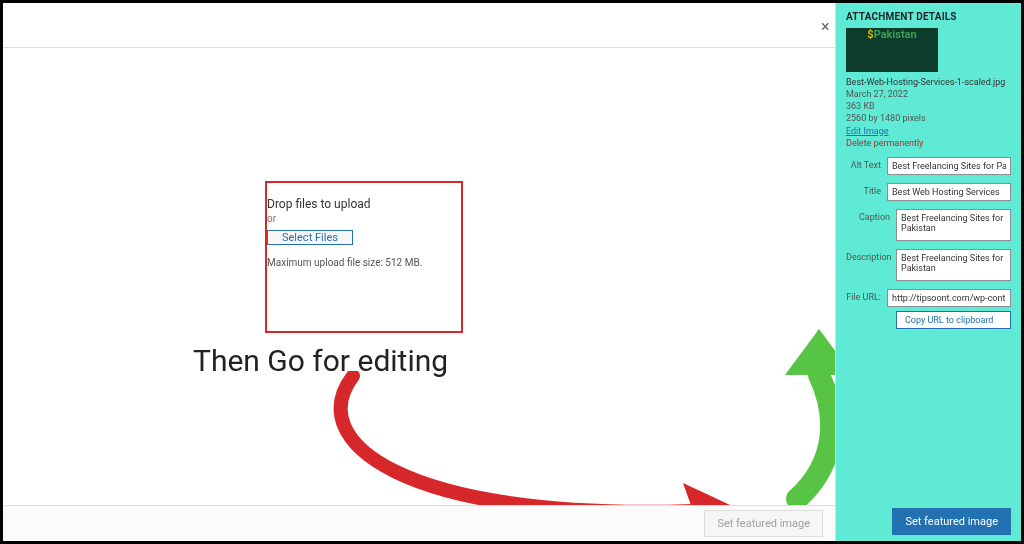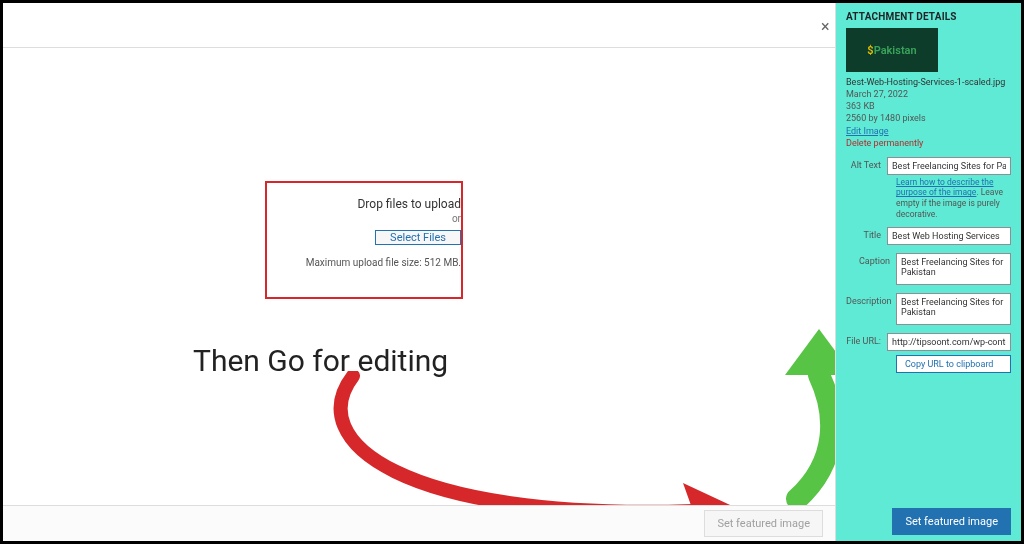--- a/index.html
+++ b/index.html
@@ -2,31 +2,31 @@
 <html><head>
 <meta charset="utf-8">
 <style>
 * { box-sizing: border-box; margin: 0; padding: 0; }
 body { font-family: -apple-system, "Segoe UI", Roboto, Arial, sans-serif; width: 1024px; height: 544px; overflow: hidden; background: #000; }
 .frame { position: absolute; left: 3px; top: 3px; right: 3px; bottom: 3px; background: #fff; }
 .main { position: absolute; left: 0; top: 0; right: 186px; bottom: 0; }
 .hr { position: absolute; left: 0; right: 0; top: 44px; border-top: 1px solid #ddd; }
 .close { position: absolute; top: 14px; left: 818px; font-size: 16px; color: #666; cursor: pointer; }
 .h1 { position: absolute; left: 122px; top: 138px; font-size: 28px; color: #222; font-weight: 400; letter-spacing: -0.2px; }
-.dropbox { position: absolute; left: 262px; top: 178px; width: 198px; height: 118px; border: 2px solid #d6282a; text-align: right; padding-top: 14px; }
+.dropbox { position: absolute; left: 262px; top: 178px; width: 198px; height: 152px; border: 2px solid #d6282a; text-align: left; padding-top: 14px; }
 .drop-title { font-size: 12px; color: #333; }
 .or { font-size: 10px; color: #777; margin-top: 2px; }
 .select-files { display: inline-block; margin-top: 6px; padding: 0 14px; border: 1px solid #2271b1; color: #2271b1; font-size: 11px; background: #f7f7f7; cursor: pointer; }
 .max { font-size: 10px; color: #555; margin-top: 12px; }
 .h2 { position: absolute; left: 190px; top: 340px; font-size: 30px; color: #222; font-weight: 400; }
 .footer { position: absolute; left: 0; right: 186px; bottom: 0; height: 36px; border-top: 1px solid #ddd; background: #fbfbfb; display: flex; justify-content: flex-end; align-items: center; padding-right: 12px; }
 .btn-disabled { font-size: 11px; color: #a0a0a0; padding: 6px 12px; border: 1px solid #ddd; background: #f6f6f6; }
 .panel { position: absolute; right: 0; top: 0; width: 186px; bottom: 0; border-left: 1px solid #ddd; background: #5eead4; padding: 8px 10px 0 10px; overflow: hidden; }
 .panel-head { font-size: 10px; font-weight: 700; color: #1d2327; letter-spacing: .2px; }
-.thumb { width: 92px; height: 44px; background: #0d3c2a; margin-top: 6px; display: flex; align-items: center; justify-content: center; }
+.thumb { width: 92px; height: 44px; background: #0d3c2a; margin-top: 6px; display: flex; align-items: flex-start; justify-content: center; }
 .thumb-text { font-size: 11px; font-weight: 600; }
 .thumb-dollar { color: #e6bf00; }
 .thumb-rest { color: #3aa35a; }
 .meta { font-size: 9px; color: #555; line-height: 1.35; margin-top: 4px; }
 .meta .fname { font-weight: 400; color: #333; }
 .link { color: #2271b1; text-decoration: underline; cursor: pointer; }
 .danger { color: #b32d2e; cursor: pointer; }
 .field { display: flex; align-items: flex-start; margin-top: 8px; }
 .field label { width: 50px; font-size: 9px; color: #555; text-align: right; padding-right: 6px; padding-top: 3px; }
 .field input, .field textarea { flex: 1; font-size: 9px; padding: 3px 4px; border: 1px solid #8c8f94; background: #fff; color: #333; font-family: inherit; }
@@ -80,21 +80,20 @@
       <div>363 KB</div>
       <div>2560 by 1480 pixels</div>
       <div class="link">Edit Image</div>
       <div class="danger">Delete permanently</div>
     </div>
 
     <div class="field">
       <label>Alt Text</label>
       <input value="Best Freelancing Sites for Pakistan" style="">
     </div>
-    <div class="hint"><span class="link">Learn how to describe the purpose of the image</span><span>. Leave empty if the image is purely decorative.</span></div>
 
     <div class="field">
       <label>Title</label>
       <input value="Best Web Hosting Services" style="">
     </div>
 
     <div class="field">
       <label>Caption</label>
       <textarea style="">Best Freelancing Sites for Pakistan</textarea>
     </div>

